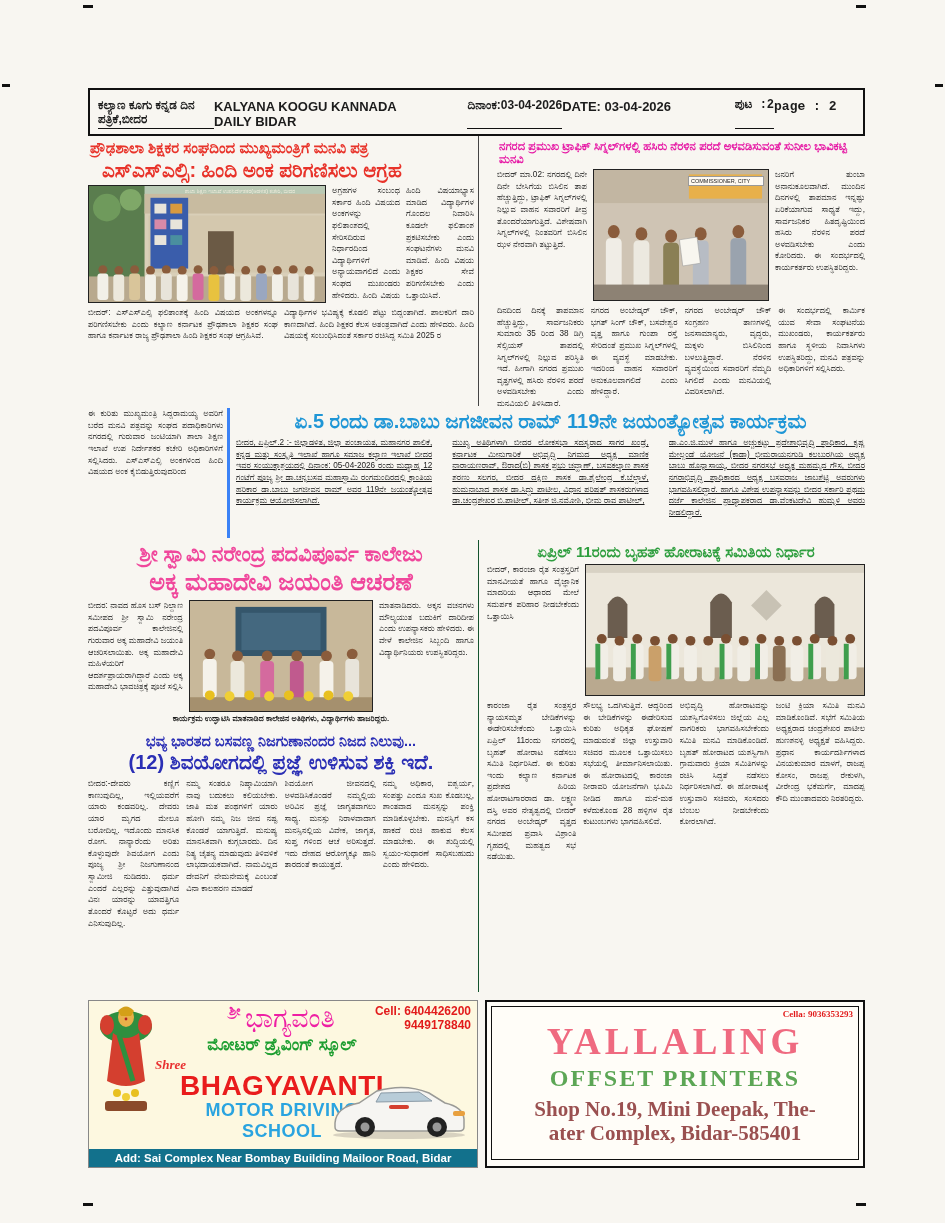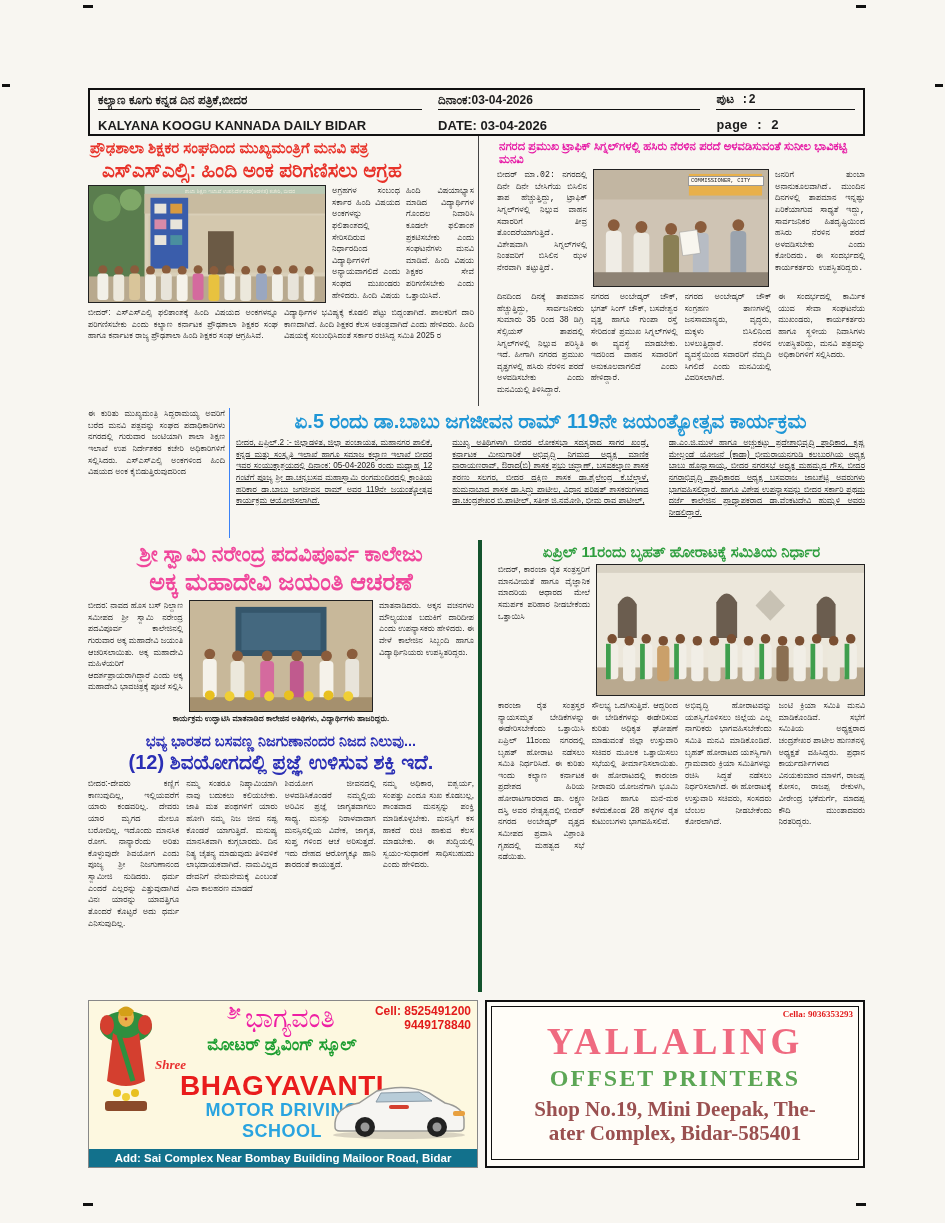--- a/index.html
+++ b/index.html
@@ -2,47 +2,47 @@
 <html lang="kn"><head>
 <meta charset="utf-8">
 <style>
   html,body{margin:0;padding:0;background:#e9e7e2;}
   .sheet{position:relative;width:945px;height:1223px;background:#f8f6f1;overflow:hidden;
          font-family:"Liberation Sans",sans-serif;color:#1c1c1c;}
   .crop{position:absolute;background:#111;}
   .content{position:absolute;left:88px;top:88px;width:777px;}
   
   .hdrbox{border:2px solid #111;height:44px;display:grid;grid-template-columns:44% 36% 20%;}
-  .hdrbox .cell{display:flex;flex-direction:column;justify-content:center;padding:0 8px;}
+  .hdrbox .cell{display:flex;flex-direction:row;justify-content:center;padding:7px 8px;}
   .hl1{font-weight:bold;font-size:12px;border-bottom:1px solid #111;padding:1px 0 2px;}
-  .hl2{font-weight:bold;font-size:13px;padding:2px 0 0;margin-top:6px;}
+  .hl2{font-weight:bold;font-size:13px;padding:2px 0 0;}
   .hdr-right{text-align:left;font-family:Liberation Mono, monospace;}
   
   .kick{color:#e8332a;font-weight:bold;font-size:15px;padding:3px 2px 1px;}
   .bighead{color:#e8332a;font-weight:bold;font-size:20px;padding:1px 2px 3px 14px;}
   .maghead{color:#e619a5;font-weight:bold;font-size:11.5px;padding:4px 2px 3px;}
   .bluehead{color:#1f96d6;font-weight:bold;font-size:20px;text-align:center;padding:2px 0 4px;}
   .pinkhead1{color:#f0479c;font-weight:bold;font-size:21px;text-align:center;padding-top:2px;}
   .pinkhead2{color:#f0479c;font-weight:bold;font-size:24px;text-align:center;padding:2px 0 4px;}
   .greenhead{color:#2e9e3e;font-weight:bold;font-size:15px;text-align:center;padding:3px 0;}
   .indigo1{color:#2b2fb5;font-weight:bold;font-size:14.5px;text-align:center;padding-top:3px;}
   .indigo2{color:#2b2fb5;font-weight:bold;font-size:20px;text-align:center;padding:1px 0 4px;}
   
   .col{font-size:8.2px;line-height:1.42;text-align:justify;margin:0;overflow:hidden;}
   .cap{font-size:7.8px;font-weight:bold;text-align:center;padding:2px 0;}
   .sec1{display:grid;grid-template-columns:390px 387px;height:270px;}
   .a2wrap{border-left:1px solid #444;padding-left:18px;}
   .row3{display:grid;gap:6px;}
   .photo{border:1px solid #222;background:#ddd;position:relative;overflow:hidden;}
   .photo svg{display:block;width:100%;height:100%;}
   .band3{display:grid;grid-template-columns:142px 1fr;height:130px;margin-top:2px;}
-  .band3-left{border-right:1px solid #3b82f6;padding-right:4px;}
+  .band3-left{border-right:3px solid #3b82f6;padding-right:4px;}
   .cols3{display:grid;grid-template-columns:1fr 1fr 1fr;gap:20px;height:96px;overflow:hidden;text-decoration:underline;}
   .sec45{display:grid;grid-template-columns:390px 387px;height:452px;margin-top:2px;}
-  .a5wrap{border-left:4px solid #14532d;padding-left:16px;}
+  .a5wrap{border-left:1px solid #14532d;padding-left:8px;}
   .cols4{display:grid;grid-template-columns:repeat(4,1fr);gap:7px;overflow:hidden;}
   .overlay-board{position:absolute;background:rgba(255,255,255,.92);color:#222;font-size:5.5px;
                  line-height:1.1;padding:1px 2px;border:1px solid #999;}
   .kn-sign{position:absolute;top:2px;left:30%;right:2%;color:#f5efdf;font-size:5.5px;text-align:center;}
   
   .adsrow{display:grid;grid-template-columns:390px 380px;gap:7px;margin-top:8px;height:168px;}
   .ad-drive{border:1px solid #888;background:#fdf8e0;position:relative;overflow:hidden;}
   .ad-cell{position:absolute;top:3px;right:6px;color:#e21b1b;font-weight:bold;font-size:12px;text-align:right;line-height:1.2;}
   .ad-god{position:absolute;left:6px;top:4px;width:62px;height:112px;}
   .ad-mid{position:absolute;left:78px;top:2px;width:230px;text-align:center;}
@@ -143,21 +143,21 @@
           <p class="col">ಹಿಂದಿ ವಿಷಯಾಭ್ಯಾಸ ಮಾಡಿದ ವಿದ್ಯಾರ್ಥಿಗಳ ಗೊಂದಲ ನಿವಾರಿಸಿ ಕೂಡಲೇ ಫಲಿತಾಂಶ ಪ್ರಕಟಿಸಬೇಕು ಎಂದು ಸಂಘಟನೆಗಳು ಮನವಿ ಮಾಡಿವೆ. ಹಿಂದಿ ವಿಷಯ ಶಿಕ್ಷಕರ ಸೇವೆ ಪರಿಗಣಿಸಬೇಕು ಎಂದು ಒತ್ತಾಯಿಸಿವೆ.</p>
         </div>
         <div class="row3" style="grid-template-columns:1fr 1fr;margin-top:4px;height:104px;">
           <p class="col">ಬೀದರ್: ಎಸ್ಎಸ್ಎಲ್ಸಿ ಫಲಿತಾಂಶಕ್ಕೆ ಹಿಂದಿ ವಿಷಯದ ಅಂಕಗಳನ್ನೂ ಪರಿಗಣಿಸಬೇಕು ಎಂದು ಕಲ್ಯಾಣ ಕರ್ನಾಟಕ ಪ್ರೌಢಶಾಲಾ ಶಿಕ್ಷಕರ ಸಂಘ ಹಾಗೂ ಕರ್ನಾಟಕ ರಾಜ್ಯ ಪ್ರೌಢಶಾಲಾ ಹಿಂದಿ ಶಿಕ್ಷಕರ ಸಂಘ ಆಗ್ರಹಿಸಿವೆ.</p>
           <p class="col">ವಿದ್ಯಾರ್ಥಿಗಳ ಭವಿಷ್ಯಕ್ಕೆ ಕೊಡಲಿ ಪೆಟ್ಟು ಬಿದ್ದಂತಾಗಿದೆ. ಪಾಲಕರಿಗೆ ದಾರಿ ಕಾಣದಾಗಿದೆ. ಹಿಂದಿ ಶಿಕ್ಷಕರ ಕೆಲಸ ಅತಂತ್ರವಾಗಿದೆ ಎಂದು ಹೇಳಿದರು. ಹಿಂದಿ ವಿಷಯಕ್ಕೆ ಸಂಬಂಧಿಸಿದಂತೆ ಸರ್ಕಾರ ರಚಿಸಿದ್ದ ಸಮಿತಿ 2025 ರ</p>
         </div>
       </div>
 
       <div class="a2wrap" style="overflow:hidden;">
         <div class="maghead">ನಗರದ ಪ್ರಮುಖ ಟ್ರಾಫಿಕ್ ಸಿಗ್ನಲ್‌ಗಳಲ್ಲಿ ಹಸಿರು ನೆರಳಿನ ಪರದೆ ಅಳವಡಿಸುವಂತೆ ಸುನೀಲ ಭಾವಿಕಟ್ಟಿ ಮನವಿ</div>
-        <div class="row3" style="grid-template-columns:1fr 176px 1fr;height:118px;font-family:Liberation Mono, monospace;">
+        <div class="row3" style="grid-template-columns:1fr 176px 1fr;height:132px;">
           <p class="col">ಬೀದರ್ ಮಾ.02: ನಗರದಲ್ಲಿ ದಿನೇ ದಿನೇ ಬೇಸಿಗೆಯ ಬಿಸಿಲಿನ ತಾಪ ಹೆಚ್ಚುತ್ತಿದ್ದು, ಟ್ರಾಫಿಕ್ ಸಿಗ್ನಲ್‌ಗಳಲ್ಲಿ ನಿಲ್ಲುವ ವಾಹನ ಸವಾರರಿಗೆ ತೀವ್ರ ತೊಂದರೆಯಾಗುತ್ತಿದೆ. ವಿಶೇಷವಾಗಿ ಸಿಗ್ನಲ್‌ಗಳಲ್ಲಿ ನಿಂತವರಿಗೆ ಬಿಸಿಲಿನ ಝಳ ನೇರವಾಗಿ ತಟ್ಟುತ್ತಿದೆ.</p>
           <div class="photo">
             <svg viewBox="0 0 176 118" preserveAspectRatio="none">
               <defs>
                   <g id="pb">
                     <circle cx="0" cy="-20" r="6" fill="#8a5c3c"></circle>
                     <rect x="-8" y="-14" width="16" height="46" rx="4" fill="currentColor"></rect>
                   </g>
                 </defs>
               <rect width="176" height="118" fill="#cfc4b4"></rect>
@@ -297,21 +297,21 @@
           <p class="col">ಅಭಿವೃದ್ಧಿ ಹೋರಾಟವನ್ನು ಯಶಸ್ವಿಗೊಳಿಸಲು ಜಿಲ್ಲೆಯ ಎಲ್ಲ ನಾಗರಿಕರು ಭಾಗವಹಿಸಬೇಕೆಂದು ಸಮಿತಿ ಮನವಿ ಮಾಡಿಕೊಂಡಿದೆ. ಬೃಹತ್ ಹೋರಾಟದ ಯಶಸ್ವಿಗಾಗಿ ಗ್ರಾಮವಾರು ಕ್ರಿಯಾ ಸಮಿತಿಗಳನ್ನು ರಚಿಸಿ ಸಿದ್ಧತೆ ನಡೆಸಲು ನಿರ್ಧರಿಸಲಾಗಿದೆ. ಈ ಹೋರಾಟಕ್ಕೆ ಉಸ್ತುವಾರಿ ಸಚಿವರು, ಸಂಸದರು ಬೆಂಬಲ ನೀಡಬೇಕೆಂದು ಕೋರಲಾಗಿದೆ.</p>
           <p class="col">ಜಂಟಿ ಕ್ರಿಯಾ ಸಮಿತಿ ಮನವಿ ಮಾಡಿಕೊಂಡಿವೆ. ಸಭೆಗೆ ಸಮಿತಿಯ ಅಧ್ಯಕ್ಷರಾದ ಚಂದ್ರಶೇಖರ ಪಾಟೀಲ ಹುಣಶನಳ್ಳಿ ಅಧ್ಯಕ್ಷತೆ ವಹಿಸಿದ್ದರು. ಪ್ರಧಾನ ಕಾರ್ಯದರ್ಶಿಗಳಾದ ವಿನಯಕುಮಾರ ಮಾಳಗೆ, ರಾಜಪ್ಪ ಕೋಸಂ, ರಾಜಪ್ಪ ರೇಕುಳಗಿ, ವೀರೇಂದ್ರ ಭಕೆಮರ್ಗೆ, ಮಾದಪ್ಪ ಕೌದಿ ಮುಂತಾದವರು ನಿರತರಿದ್ದರು.</p>
         </div>
       </div>
     </div>
 
     <div class="adsrow">
 
       <div class="ad-drive">
         <div class="ad-cell">
-          <div>Cell: 8525491200</div>
+          <div>Cell: 6404426200</div>
           <div>9449178840</div>
         </div>
         <div class="ad-god">
           <svg viewBox="0 0 62 112">
             <ellipse cx="31" cy="22" rx="26" ry="16" fill="#2f8f3f"></ellipse>
             <ellipse cx="12" cy="20" rx="7" ry="10" fill="#d43f2f"></ellipse>
             <ellipse cx="50" cy="20" rx="7" ry="10" fill="#d43f2f"></ellipse>
             <ellipse cx="31" cy="12" rx="8" ry="10" fill="#e8b04a"></ellipse>
             <path d="M23,6 q8,-9 16,0 l-3,5 h-10 z" fill="#d4a017"></path>
             <circle cx="31" cy="14" r="1.4" fill="#b02020"></circle>

